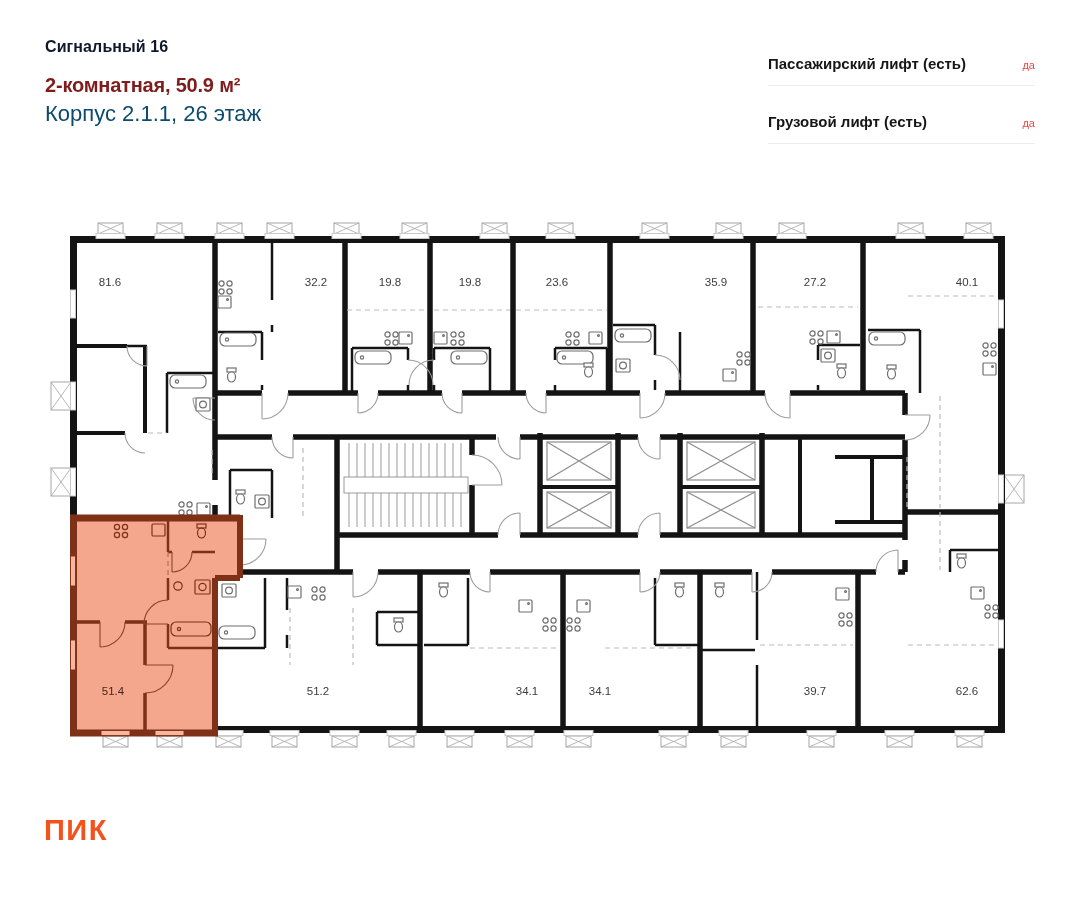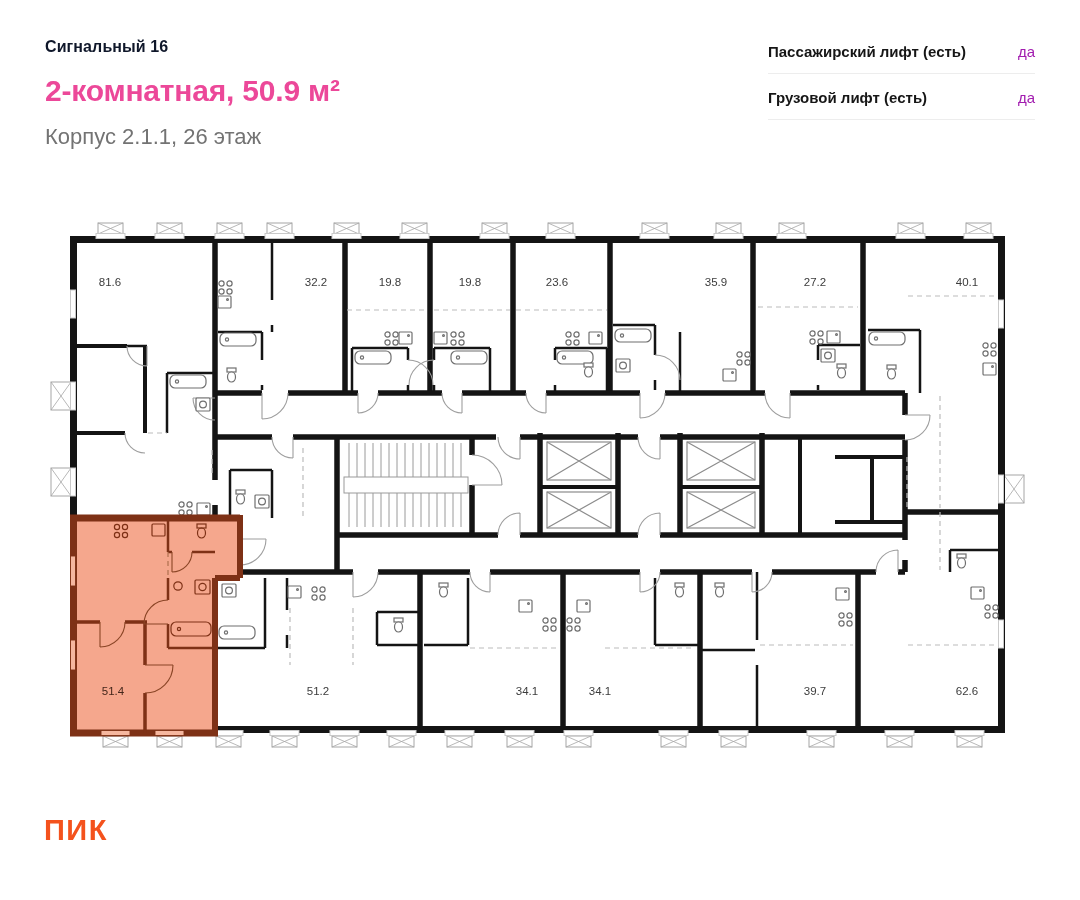--- a/index.html
+++ b/index.html
@@ -1,24 +1,24 @@
 <!DOCTYPE html>
 <html><head>
 <meta charset="utf-8">
 <style>
   html,body{margin:0;padding:0;background:#fff;}
   body{width:1080px;height:900px;position:relative;font-family:"Liberation Sans","DejaVu Sans",sans-serif;overflow:hidden;}
   .hdr{position:absolute;left:45px;top:38px;}
   .hdr .project{font-size:16px;font-weight:700;color:#0f172a;letter-spacing:.1px;}
-  .hdr .title{font-size:30px;font-weight:700;color:#ec4899;margin-top:18px;letter-spacing:-0.2px;}
-  .hdr .subtitle{font-size:22px;font-weight:400;color:#737373;margin-top:16px;}
+  .hdr .title{font-size:20px;font-weight:700;color:#7f1d1d;margin-top:18px;letter-spacing:-0.2px;}
+  .hdr .subtitle{font-size:22px;font-weight:400;color:#0c4a6e;margin-top:4px;}
   .lifts{position:absolute;left:768px;top:28px;width:267px;text-align:center;}
   .lift-row{display:flex;justify-content:space-between;align-items:baseline;padding:15px 0 13px 0;border-bottom:1px solid #ededed;}
   .lift-row .lbl{font-size:15px;font-weight:700;color:#161616;}
-  .lift-row .val{font-size:15px;color:#a21caf;}
+  .lift-row .val{font-size:11px;color:#ef4444;margin-top:16px;}
   .logo{position:absolute;left:44px;top:814px;font-size:29px;font-weight:800;letter-spacing:1.5px;color:#F4521D;}
   svg#plan{position:absolute;left:0;top:0;}
   svg text.area{font-size:11.5px;fill:#3c3c3c;font-family:"Liberation Sans","DejaVu Sans",sans-serif;}
   svg text.area-hl{font-size:11.5px;fill:#44261a;font-family:"Liberation Sans","DejaVu Sans",sans-serif;}
 </style>
 </head>
 <body>
 
 <div class="hdr">
   <div class="project">Сигнальный 16</div>

